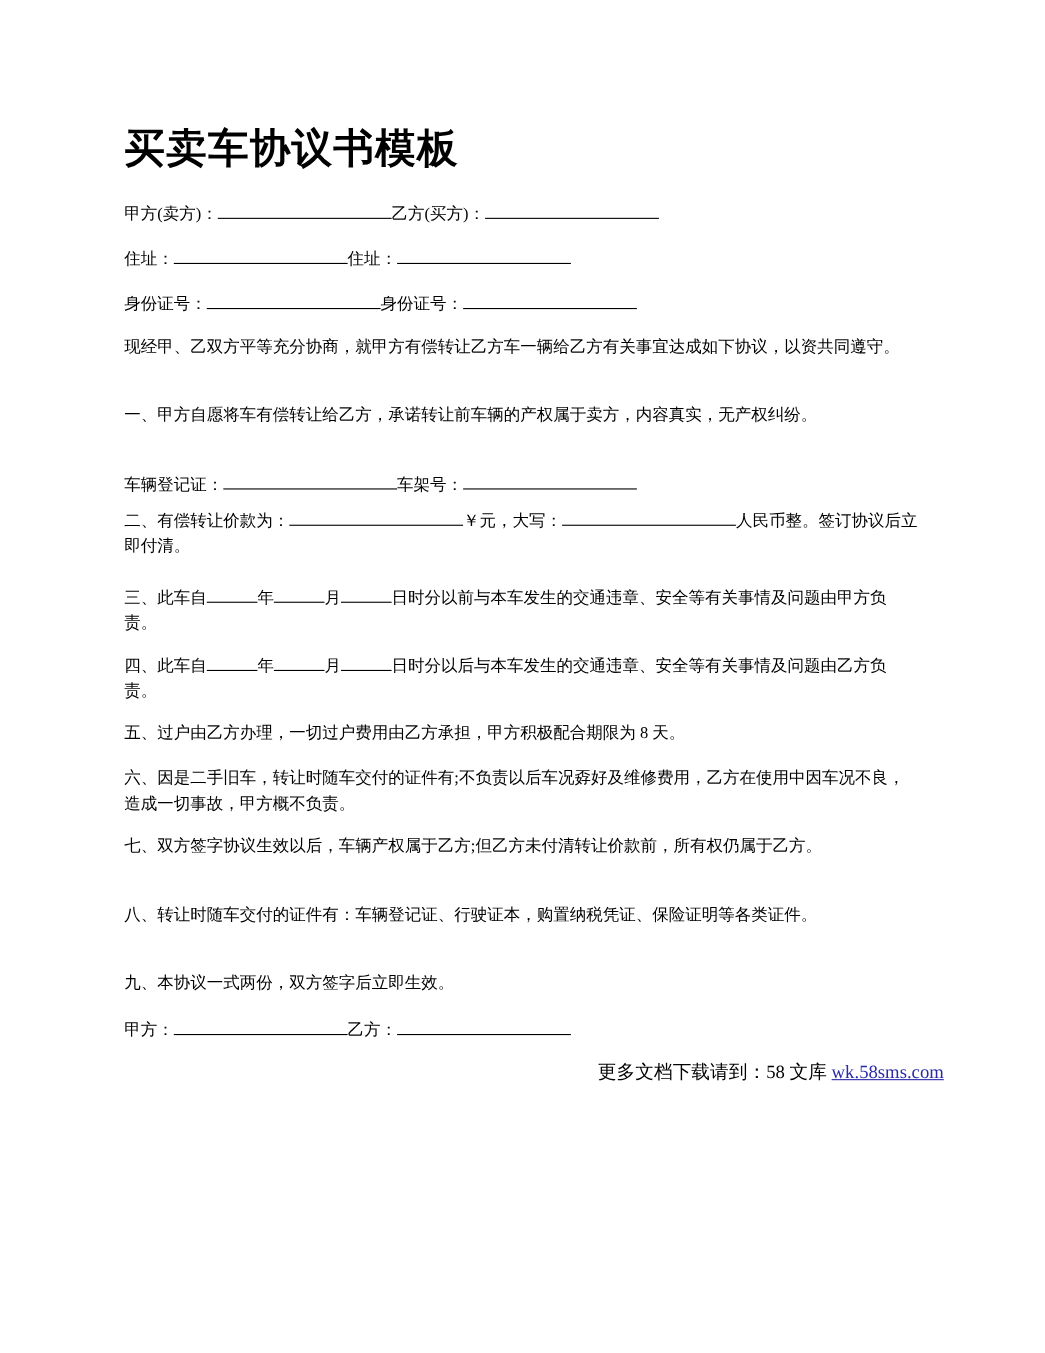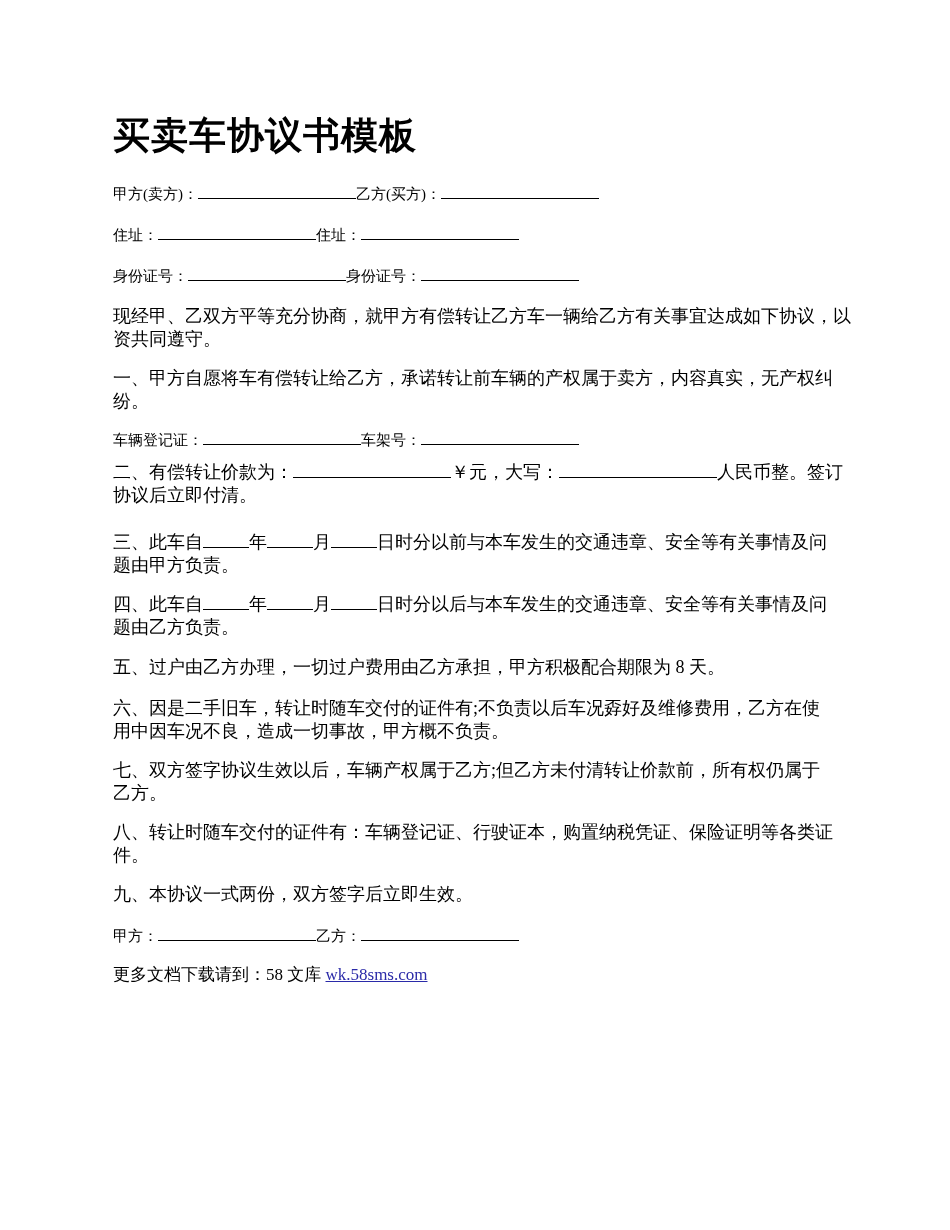--- a/index.html
+++ b/index.html
@@ -2,25 +2,25 @@
 <html><head>
 <meta charset="utf-8">
 <style>
   html, body { margin:0; padding:0; background:#ffffff; }
   body { width:950px; height:1230px; position:relative; overflow:hidden;
          font-family:"Liberation Serif","DejaVu Serif",serif; color:#000; }
   .page { position:absolute; left:113px; top:0; width:745px; }
   .title { position:absolute; left:0; width:745px; top:112px; text-align:left;
            font-size:37px; font-weight:bold; letter-spacing:1px; line-height:48px; }
   .line { position:absolute; left:0; font-size:15px; line-height:23px; white-space:nowrap; }
-  .para { position:absolute; left:0; width:748px; font-size:18px; line-height:23px; }
+  .para { position:absolute; left:0; width:748px; font-size:15px; line-height:23px; }
   .blank { display:inline-block; border-bottom:1px solid #000; height:16px; vertical-align:baseline; }
   .b160 { width:158px; }
   .b46 { width:46px; }
-  .footer { position:absolute; left:0; width:745px; top:963px; text-align:left; font-size:17px; line-height:23px; }
+  .footer { position:absolute; left:0; width:745px; top:963px; text-align:right; font-size:17px; line-height:23px; }
   .footer a { color:#1a0dab; color:#2a2aa8; text-decoration:underline; }
 </style>
 </head>
 <body>
 
 <div class="page">
   <div class="title">买卖车协议书模板</div>
 
   <div class="line" style="top:182px">
     <span>甲方(卖方)：</span><span class="blank b160"></span><span>乙方(买方)：</span><span class="blank b160"></span>

